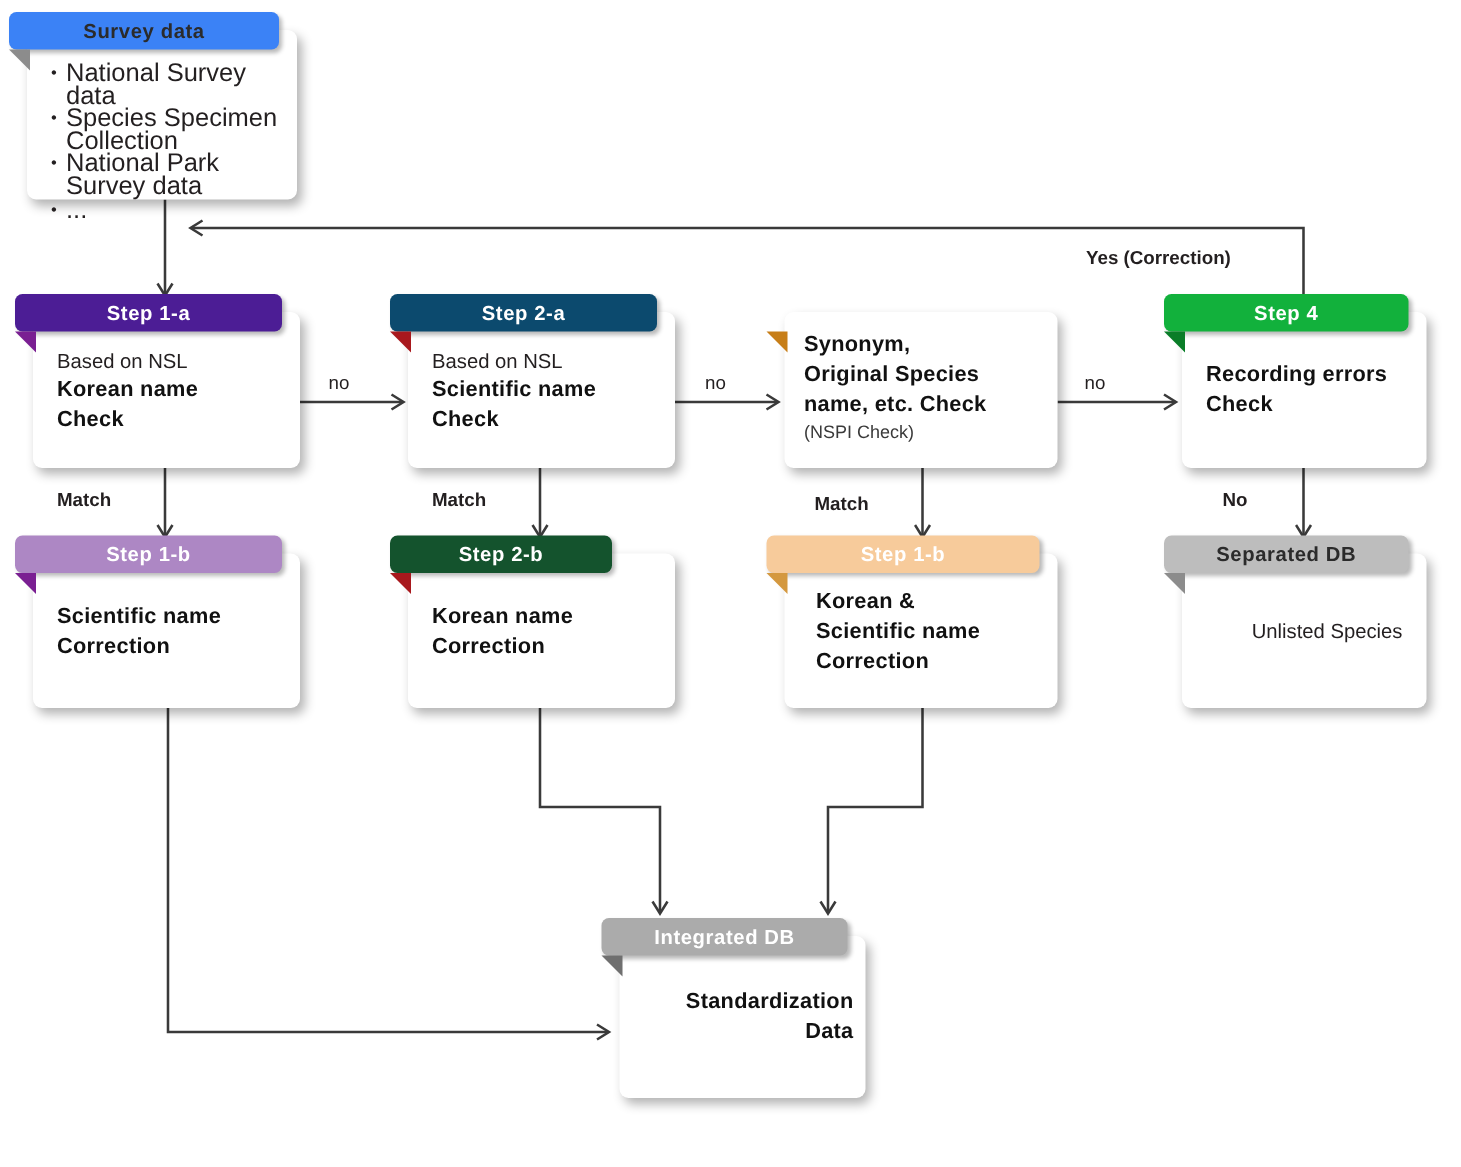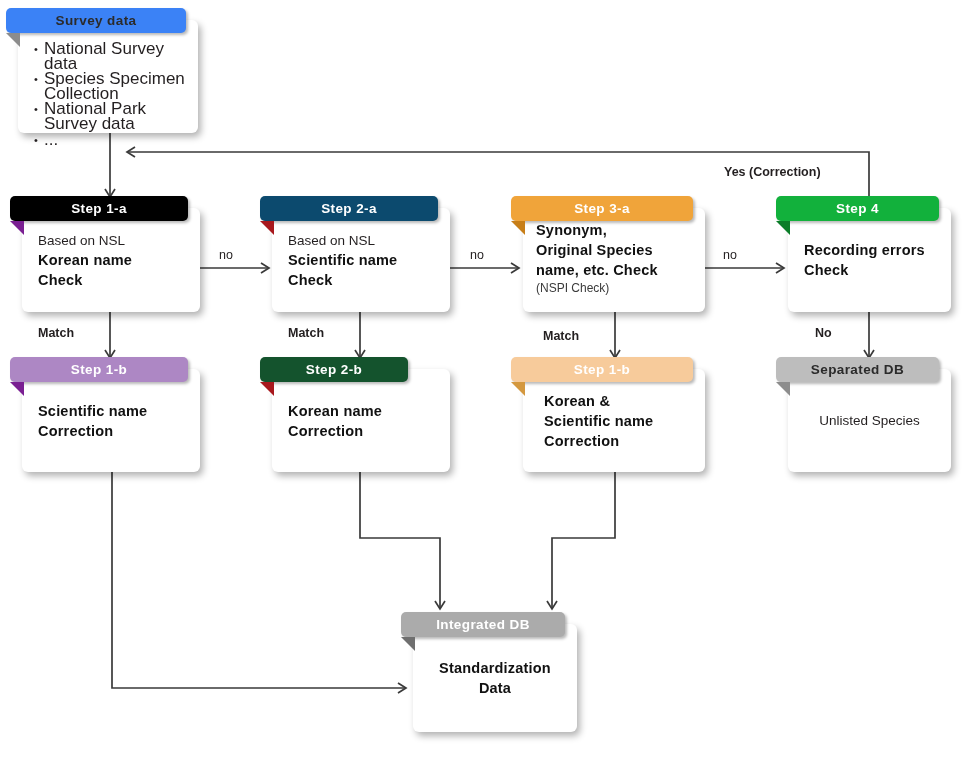--- a/index.html
+++ b/index.html
@@ -42,21 +42,21 @@
     z-index:2;
     box-sizing:border-box;
   }
   .card .txt{
     position:absolute;left:0;top:0;width:100%;height:100%;
     box-sizing:border-box;
     display:flex;flex-direction:column;justify-content:center;
     padding:0 16px;
     z-index:5;
   }
-  .card.centered .txt{align-items:center;text-align:center;}
+  .card.centered .txt{align-items:flex-end;text-align:center;}
 
   .l-reg{font-size:13.5px;font-weight:normal;line-height:19px;color:#231f20;}
   .l-bold{font-size:14.5px;font-weight:bold;line-height:20px;color:#111111;letter-spacing:.2px;}
   .l-small{font-size:12px;font-weight:normal;line-height:17px;color:#3a3a3a;}
 
   
   .survey-list{margin:0;padding:0 4px 0 18px;list-style:none;}
   .survey-list li{
     font-size:17px;line-height:14.6px;color:#231f20;position:relative;
     margin-bottom:1px;
@@ -127,21 +127,21 @@
       <ul class="survey-list" style="margin-top:22px;">
         <li>National Survey data</li>
         <li>Species Specimen Collection</li>
         <li>National Park Survey data</li>
         <li>...</li>
       </ul>
     </div>
   </div>
 
   <div class="card" style="left:22px;top:196px;width:178px;height:116px;">
-    <div class="hdr" style="width:178px;background:#000000;">Step 1-a</div>
+    <div class="hdr" style="width:178px;background:#4c1d95;">Step 1-a</div>
     <div class="body" style="width:178px;height:104px;"></div>
     <div class="fold" style="border-top-color:#7a1f92;"></div>
     <div class="txt" style="top:12px;height:104px;">
       <div class="l-reg">Based on NSL</div>
       <div class="l-bold">Korean name</div>
       <div class="l-bold">Check</div>
     </div>
   </div>
 
   <div class="card" style="left:272px;top:196px;width:178px;height:116px;">
@@ -149,21 +149,20 @@
     <div class="body" style="width:178px;height:104px;"></div>
     <div class="fold" style="border-top-color:#a8181d;"></div>
     <div class="txt" style="top:12px;height:104px;">
       <div class="l-reg">Based on NSL</div>
       <div class="l-bold">Scientific  name</div>
       <div class="l-bold">Check</div>
     </div>
   </div>
 
   <div class="card" style="left:523px;top:196px;width:182px;height:116px;">
-    <div class="hdr" style="width:182px;background:#F0A43A;">Step 3-a</div>
     <div class="body" style="width:182px;height:104px;"></div>
     <div class="fold" style="border-top-color:#c77e18;"></div>
     <div class="txt" style="top:10px;height:104px;padding:0 13px;">
       <div class="l-bold">Synonym,</div>
       <div class="l-bold">Original  Species</div>
       <div class="l-bold">name, etc. Check</div>
       <div class="l-small">(NSPI Check)</div>
     </div>
   </div>
 

